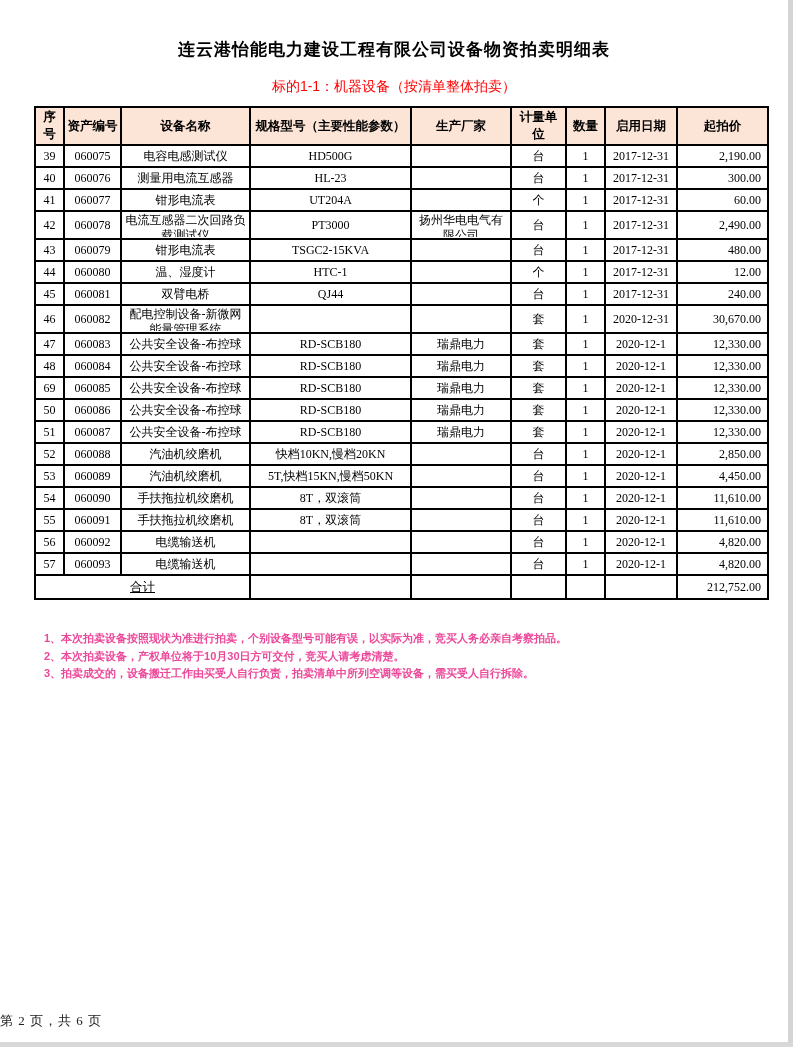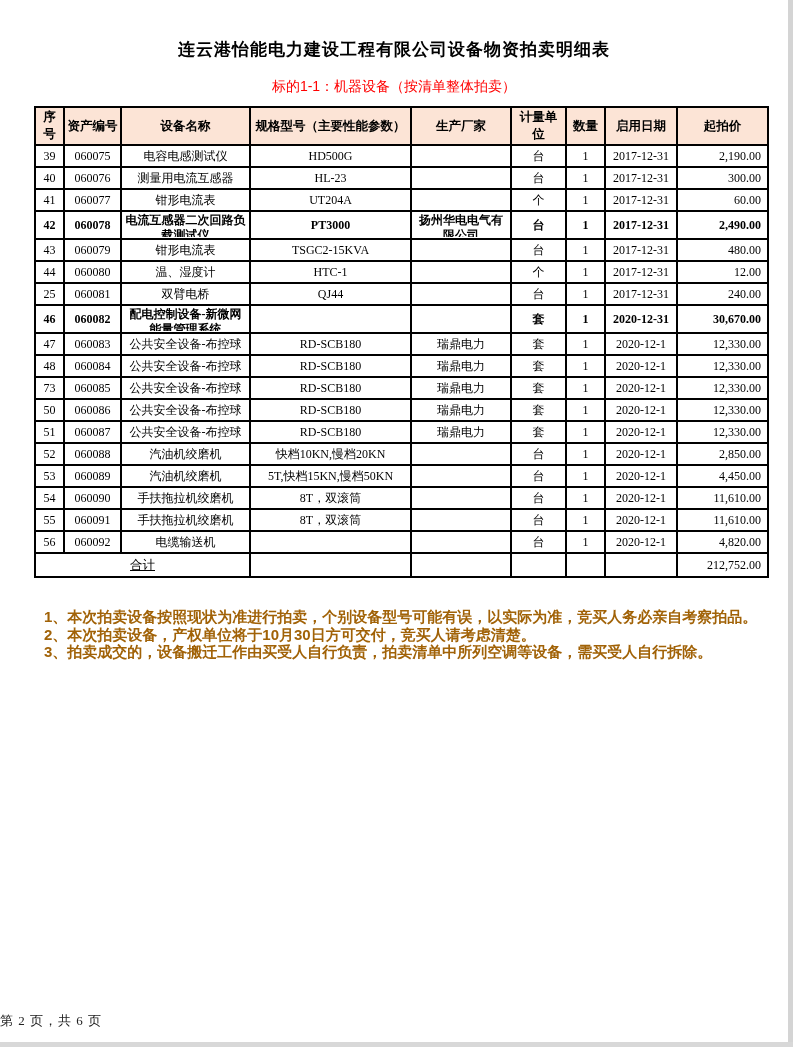--- a/index.html
+++ b/index.html
@@ -12,30 +12,30 @@
   .doc-title{margin-top:22px;text-align:center;font-family:"Liberation Sans","DejaVu Sans",sans-serif;
     font-weight:bold;font-size:17px;color:#000;letter-spacing:1px;}
   .doc-subtitle{margin-top:17px;text-align:center;font-family:"Liberation Sans","DejaVu Sans",sans-serif;
     font-weight:normal;font-size:14px;color:#ff0000;}
 
   table.asset-table{border-collapse:collapse;table-layout:fixed;margin:10px 0 0 34px;width:733px;}
   .asset-table th,.asset-table td{border:2px solid #000;padding:1px 2px;overflow:hidden;}
   .asset-table th{background:#FCE4D6;font-family:"Liberation Sans","DejaVu Sans",sans-serif;
     font-weight:bold;font-size:12.5px;height:24px;text-align:center;}
   .asset-table td{font-size:12px;height:18px;text-align:center;vertical-align:middle;line-height:15px;}
-  .asset-table tr.tall td{height:22px;font-weight:bold;}
+  .asset-table tr.tall td{height:22px;}
   .clip{max-height:18px;overflow:hidden;}
   tr.tall .clip{max-height:24px;}
   td.c-price{text-align:right;padding-right:6px;border-radius:11px;}
   td.c-date{letter-spacing:0;}
   tr.total-row td{height:20px;}
   tr.total-row td.total-label{text-align:center;font-size:12.5px;text-decoration:underline;}
 
   .notes{margin:30px 6px 0 44px;font-family:"Liberation Sans","DejaVu Sans",sans-serif;
-    font-weight:bold;font-size:15px;color:#a16207;line-height:17.5px;}
+    font-weight:bold;font-size:11px;color:#ec4899;line-height:17.5px;}
   .notes div{white-space:nowrap;}
 
   .page-footer{position:absolute;bottom:28px;left:0;width:100%;text-align:left;
     font-size:13px;color:#222;letter-spacing:1px;}
 </style>
 </head>
 <body>
 
 <div class="viewport">
   <div class="page">
@@ -238,21 +238,21 @@
             </td>
     <td class="c-date">
               <div class="clip">2017-12-31</div>
             </td>
     <td class="c-price">
               <div class="clip">12.00</div>
             </td>
   </tr>
           <tr>
     <td>
-              <div class="clip">25</div>
+              <div class="clip">45</div>
             </td>
     <td>
               <div class="clip">060081</div>
             </td>
     <td>
               <div class="clip">双臂电桥</div>
             </td>
     <td>
               <div class="clip">QJ44</div>
             </td>
@@ -354,21 +354,21 @@
             </td>
     <td class="c-date">
               <div class="clip">2020-12-1</div>
             </td>
     <td class="c-price">
               <div class="clip">12,330.00</div>
             </td>
   </tr>
           <tr>
     <td>
-              <div class="clip">73</div>
+              <div class="clip">69</div>
             </td>
     <td>
               <div class="clip">060085</div>
             </td>
     <td>
               <div class="clip">公共安全设备-布控球</div>
             </td>
     <td>
               <div class="clip">RD-SCB180</div>
             </td>
@@ -561,20 +561,49 @@
     <td class="c-price">
               <div class="clip">11,610.00</div>
             </td>
   </tr>
           <tr>
     <td>
               <div class="clip">56</div>
             </td>
     <td>
               <div class="clip">060092</div>
+            </td>
+    <td>
+              <div class="clip">电缆输送机</div>
+            </td>
+    <td>
+              <div class="clip"></div>
+            </td>
+    <td>
+              <div class="clip"></div>
+            </td>
+    <td>
+              <div class="clip">台</div>
+            </td>
+    <td>
+              <div class="clip">1</div>
+            </td>
+    <td class="c-date">
+              <div class="clip">2020-12-1</div>
+            </td>
+    <td class="c-price">
+              <div class="clip">4,820.00</div>
+            </td>
+  </tr>
+          <tr>
+    <td>
+              <div class="clip">57</div>
+            </td>
+    <td>
+              <div class="clip">060093</div>
             </td>
     <td>
               <div class="clip">电缆输送机</div>
             </td>
     <td>
               <div class="clip"></div>
             </td>
     <td>
               <div class="clip"></div>
             </td>

